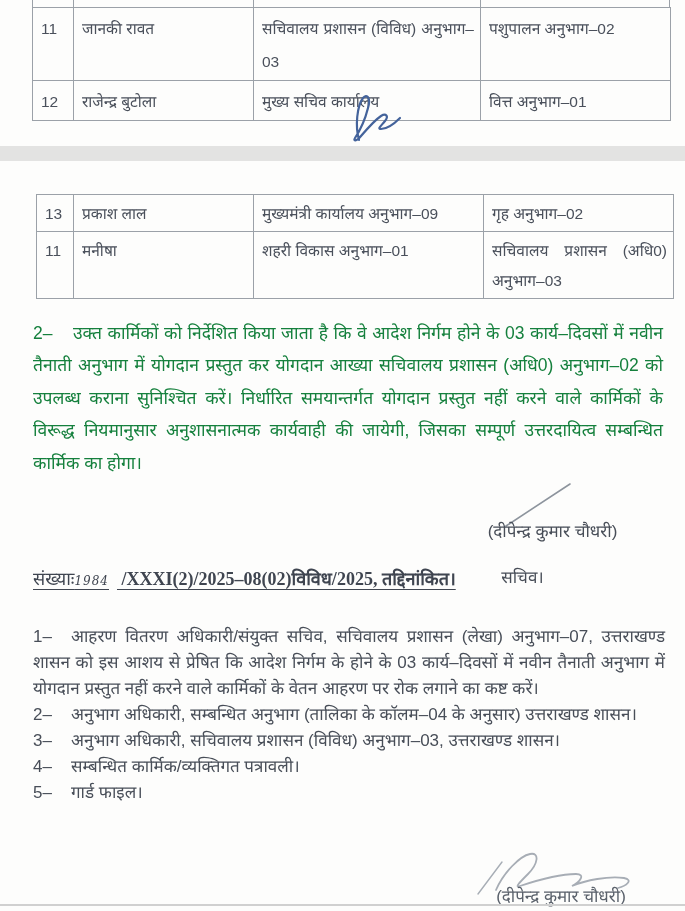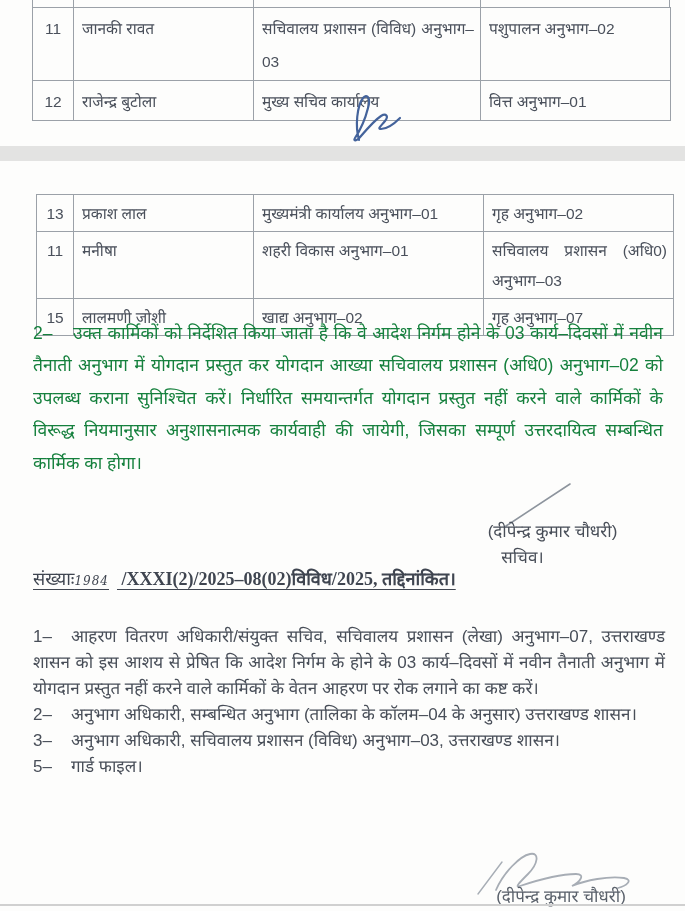--- a/index.html
+++ b/index.html
@@ -16,35 +16,35 @@
   
   table.doc{position:absolute;border-collapse:collapse;table-layout:fixed;}
   table.doc td{
     border:1px solid #9ba1a8;
     vertical-align:top;
     padding:4px 6px 2px 8px;
     font-size:15.5px;
     line-height:30px;
     color:#4a505b;
   }
-  table.doc td.sno{text-align:center;padding-left:2px;padding-right:2px;}
+  table.doc td.sno{padding-left:8px;padding-right:2px;}
   td.just{text-align:justify;}
   #t1 td{line-height:33px;}
   
   .band{position:absolute;left:0;top:146px;width:685px;height:15px;background:#e3e3e2;}
   
   .para{
     position:absolute;left:33px;top:317px;width:630px;
     font-size:17.5px;line-height:32.4px;text-align:justify;
     color:#15803d;
   }
   .num{display:inline-block;min-width:40px;}
   
   .sig1{position:absolute;left:430px;top:519px;width:245px;text-align:center;font-size:17px;line-height:26px;color:#484e58;}
-  .sig1 .title{padding-right:60px;}
+  .sig1 .title{padding-right:60px;margin-top:20px;}
   
   .refline{
     position:absolute;left:33px;top:566px;
     font-size:18px;color:#3f4550;
     text-decoration:underline;text-underline-offset:4px;
   }
   .refline .hand{font-family:"DejaVu Serif", serif;font-style:italic;font-size:12px;letter-spacing:1px;text-decoration:underline;}
   .refline .serif{font-family:"Liberation Serif", serif;font-weight:600;margin-left:8px;}
   
   .copyhead{position:absolute;left:33px;top:597px;width:640px;font-size:17.5px;color:#484e58;}
@@ -101,34 +101,28 @@
     <colgroup>
         <col style="width:37px">
         <col style="width:180px">
         <col style="width:230px">
         <col style="width:190px">
       </colgroup>
     <tbody>
         <tr style="height:33px">
       <td class="sno">13</td>
       <td>प्रकाश लाल</td>
-      <td>मुख्यमंत्री कार्यालय अनुभाग–01</td>
+      <td>मुख्यमंत्री कार्यालय अनुभाग–09</td>
       <td>गृह अनुभाग–02</td>
     </tr>
     <tr style="height:60px">
       <td class="sno">11</td>
       <td>मनीषा</td>
       <td>शहरी विकास अनुभाग–01</td>
       <td class="just">सचिवालय प्रशासन (अधि0) अनुभाग–03</td>
-    </tr>
-    <tr style="height:29px">
-      <td class="sno">15</td>
-      <td>लालमणी जोशी</td>
-      <td>खाद्य अनुभाग–02</td>
-      <td>गृह अनुभाग–07</td>
     </tr>
   </tbody>
     </table>
 
   <div class="para">
     <span class="num">2–</span><span>उक्त कार्मिकों को निर्देशित किया जाता है कि वे आदेश निर्गम होने के 03 कार्य–दिवसों में नवीन तैनाती अनुभाग में योगदान प्रस्तुत कर योगदान आख्या सचिवालय प्रशासन (अधि0) अनुभाग–02 को उपलब्ध कराना सुनिश्चित करें। निर्धारित समयान्तर्गत योगदान प्रस्तुत नहीं करने वाले कार्मिकों के विरूद्ध नियमानुसार अनुशासनात्मक कार्यवाही की जायेगी, जिसका सम्पूर्ण उत्तरदायित्व सम्बन्धित कार्मिक का होगा।</span>
   </div>
 
   <svg class="abs" style="left:498px;top:481px" width="78" height="48" viewBox="0 0 78 48">
     <path d="M72,3 L8,45" fill="none" stroke="#8d949d" stroke-width="1.6" stroke-linecap="round"></path>
@@ -148,20 +142,23 @@
     <div>
       <span class="inum">1–</span><span>आहरण वितरण अधिकारी/संयुक्त सचिव, सचिवालय प्रशासन (लेखा) अनुभाग–07, उत्तराखण्ड शासन को इस आशय से प्रेषित कि आदेश निर्गम के होने के 03 कार्य–दिवसों में नवीन तैनाती अनुभाग में योगदान प्रस्तुत नहीं करने वाले कार्मिकों के वेतन आहरण पर रोक लगाने का कष्ट करें।</span>
     </div>
     <div>
       <span class="inum">2–</span><span>अनुभाग अधिकारी, सम्बन्धित अनुभाग (तालिका के कॉलम–04 के अनुसार) उत्तराखण्ड शासन।</span>
     </div>
     <div>
       <span class="inum">3–</span><span>अनुभाग अधिकारी, सचिवालय प्रशासन (विविध) अनुभाग–03, उत्तराखण्ड शासन।</span>
     </div>
     <div>
+      <span class="inum">4–</span><span>सम्बन्धित कार्मिक/व्यक्तिगत पत्रावली।</span>
+    </div>
+    <div>
       <span class="inum">5–</span><span>गार्ड फाइल।</span>
     </div>
   </div>
 
   <svg class="abs" style="left:468px;top:848px" width="195" height="48" viewBox="0 0 195 48">
     <path d="M28,42 C36,24 52,8 62,6 C72,4 70,16 60,26 C52,34 46,40 52,38 C70,32 92,26 108,26
              C118,26 112,34 104,38 C118,32 140,28 156,30 C166,32 158,38 150,40" fill="none" stroke="#a7adb5" stroke-width="1.8" stroke-linecap="round"></path>
     <path d="M10,46 L34,14" fill="none" stroke="#a7adb5" stroke-width="1.4" stroke-linecap="round"></path>
   </svg>
 

